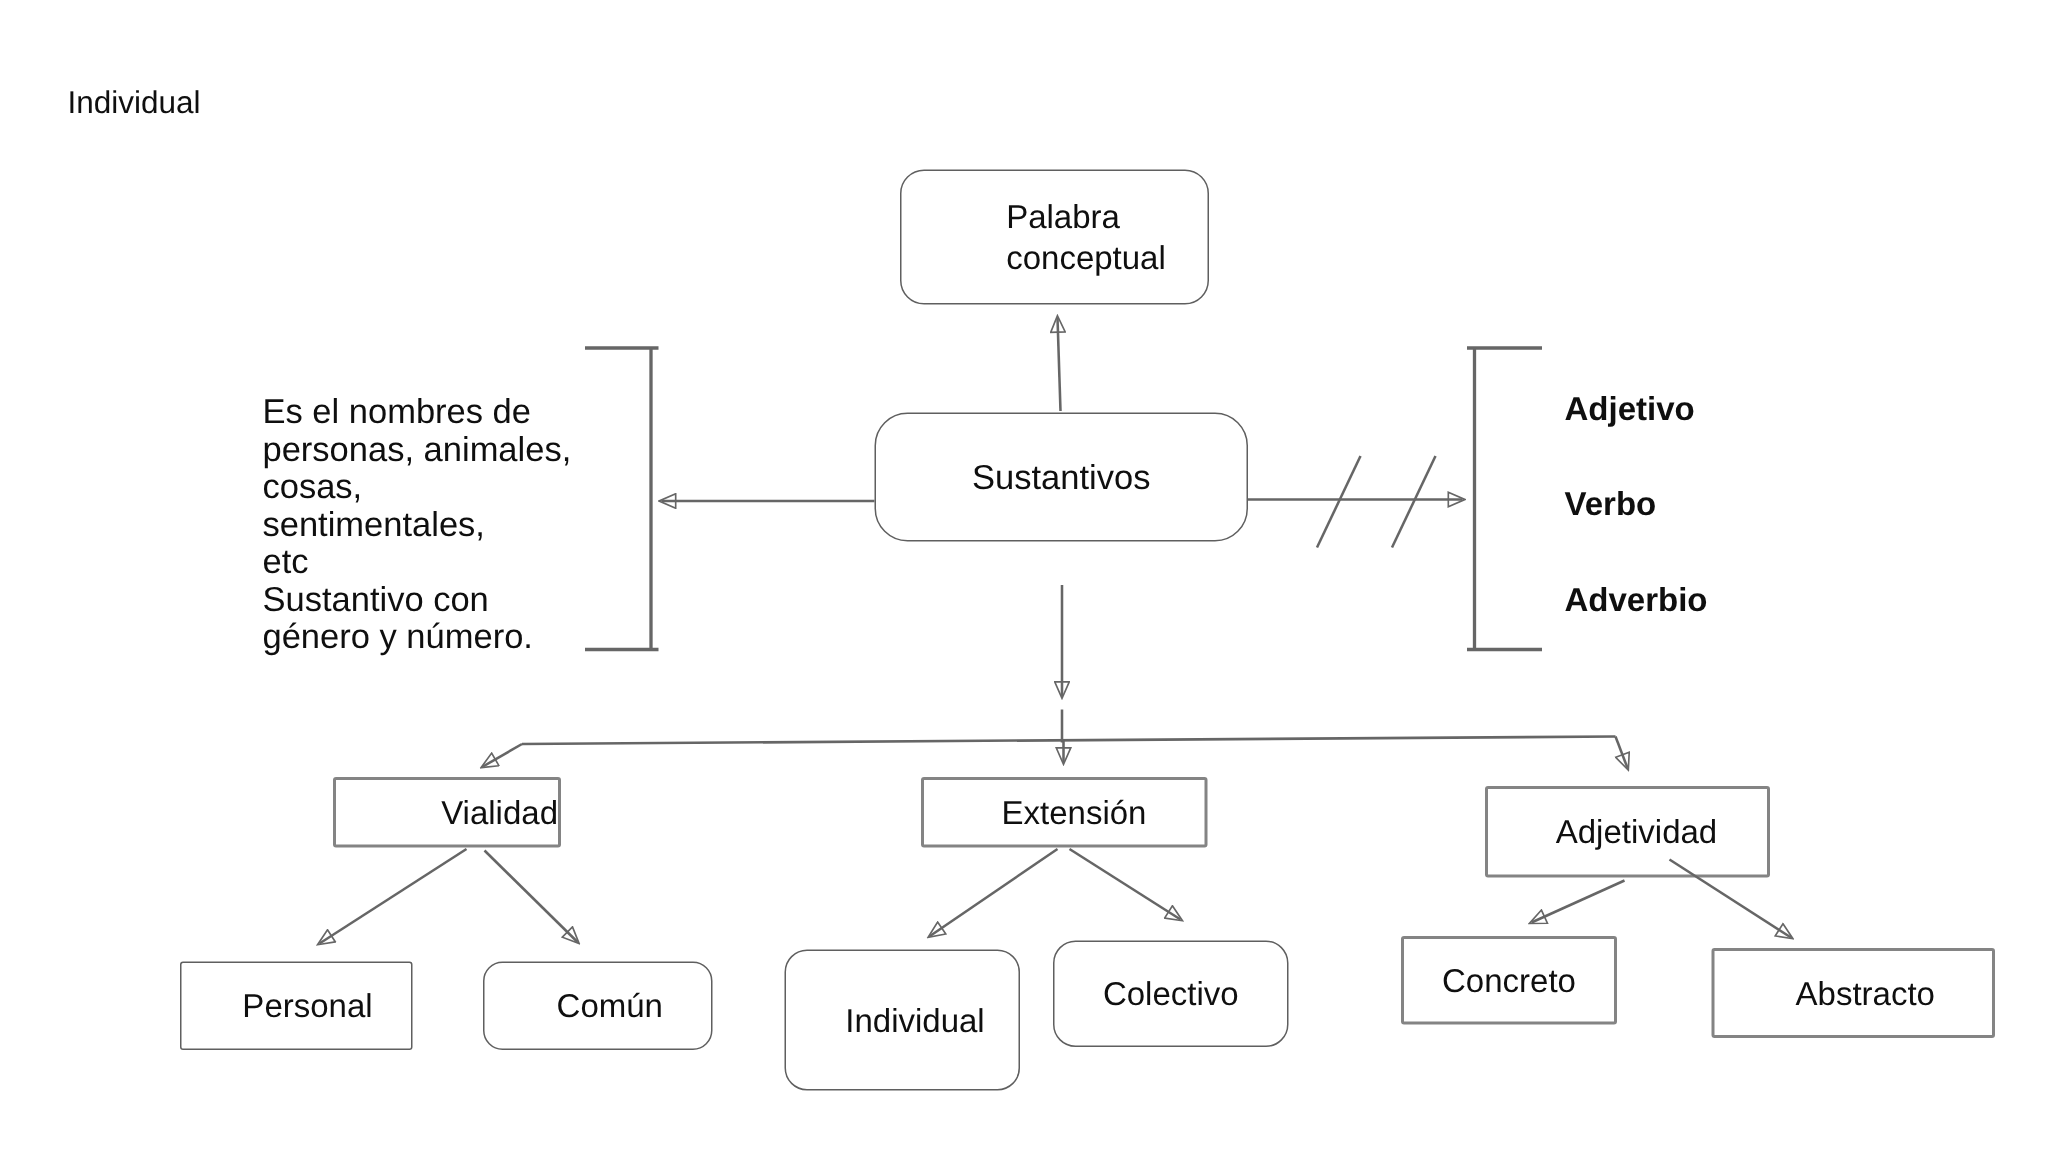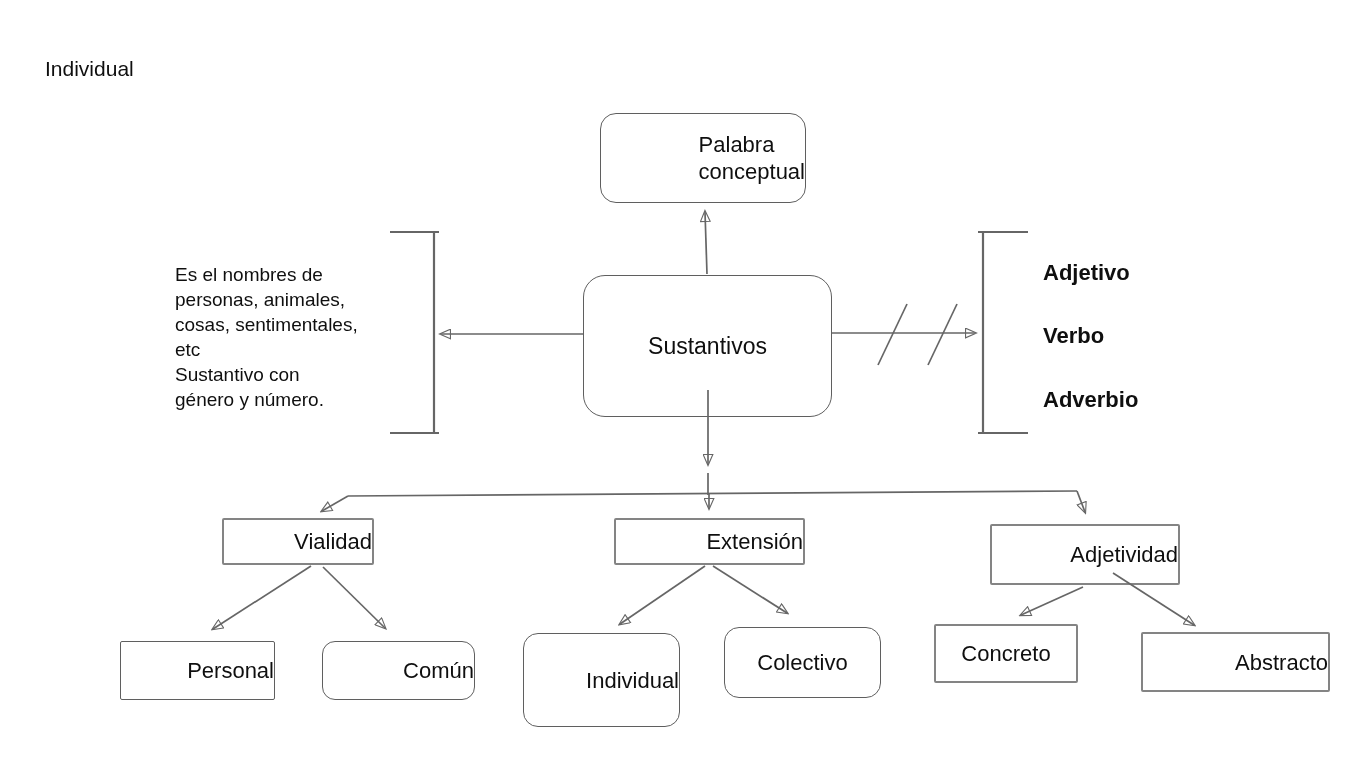--- a/index.html
+++ b/index.html
@@ -8,25 +8,25 @@
     background:#ffffff; font-family:"Liberation Sans", sans-serif; color:#0f0f0f;
   }
   .layer { position:absolute; left:0; top:0; width:1366px; height:768px; pointer-events:none; }
   .node {
     position:absolute; background:#ffffff; box-sizing:border-box;
     border:1.7px solid var(--rounded_border,#616161);
     display:flex; align-items:center; justify-content:center;
     font-size:22px; line-height:27px; color:#0f0f0f;
   }
   .node.rect { border:2px solid var(--rect_border,#848484); border-radius:2px; }
-  .node.start { justify-content:flex-end; }
+  .node.start { justify-content:center; }
   .pre { white-space:pre-line; }
   .free-label { position:absolute; color:#0f0f0f; }
   #page-title { left:45px; top:57px; font-size:21px; }
-  #left-note { left:175px; top:262px; width:215px; font-size:19px; line-height:25px; }
+  #left-note { left:175px; top:262px; width:215px; font-size:23px; line-height:25px; }
   .side-label { left:1043px; font-size:22px;font-weight:bold; }
   svg path { stroke:var(--line,#666666); fill:none; }
 </style>
 </head>
 <body>
 
 <div class="canvas">
 
   <div class="free-label" id="page-title">Individual</div>
   <div class="free-label pre" id="left-note">Es el nombres de
@@ -37,21 +37,21 @@
 género y número.</div>
   <div class="free-label side-label" style="top:260px;">Adjetivo</div>
   <div class="free-label side-label" style="top:323px;">Verbo</div>
   <div class="free-label side-label" style="top:387px;">Adverbio</div>
 
   <div class="node start pre" style="left:600px;top:113px;width:206px;height:90px;border-radius:16px;padding-left:42px;">
     <span>Palabra
 conceptual</span>
   </div>
 
-  <div class="node" style="left:583px;top:275px;width:249px;height:142px;border-radius:22px;font-size:23px;">
+  <div class="node" style="left:583px;top:275px;width:249px;height:86px;border-radius:22px;font-size:23px;">
     <span>Sustantivos</span>
   </div>
 
   <div class="node rect" style="left:222px;top:518px;width:152px;height:47px;justify-content:flex-end;">
     <span>Vialidad</span>
   </div>
 
   <div class="node rect start" style="left:614px;top:518px;width:191px;height:47px;padding-left:13px;">
     <span>Extensión</span>
   </div>
@@ -65,21 +65,21 @@
   </div>
 
   <div class="node start" style="left:322px;top:641px;width:153px;height:59px;border-radius:13px;padding-left:16px;">
     <span>Común</span>
   </div>
 
   <div class="node start" style="left:523px;top:633px;width:157px;height:94px;border-radius:15px;padding-left:17px;">
     <span>Individual</span>
   </div>
 
-  <div class="node" style="left:724px;top:627px;width:157px;height:71px;border-radius:15px;justify-content:center;">
+  <div class="node" style="left:702px;top:627px;width:157px;height:71px;border-radius:15px;justify-content:center;">
     <span>Colectivo</span>
   </div>
 
   <div class="node rect" style="left:934px;top:624px;width:144px;height:59px;">
     <span>Concreto</span>
   </div>
 
   <div class="node rect start" style="left:1141px;top:632px;width:189px;height:60px;padding-left:16px;">
     <span>Abstracto</span>
   </div>

